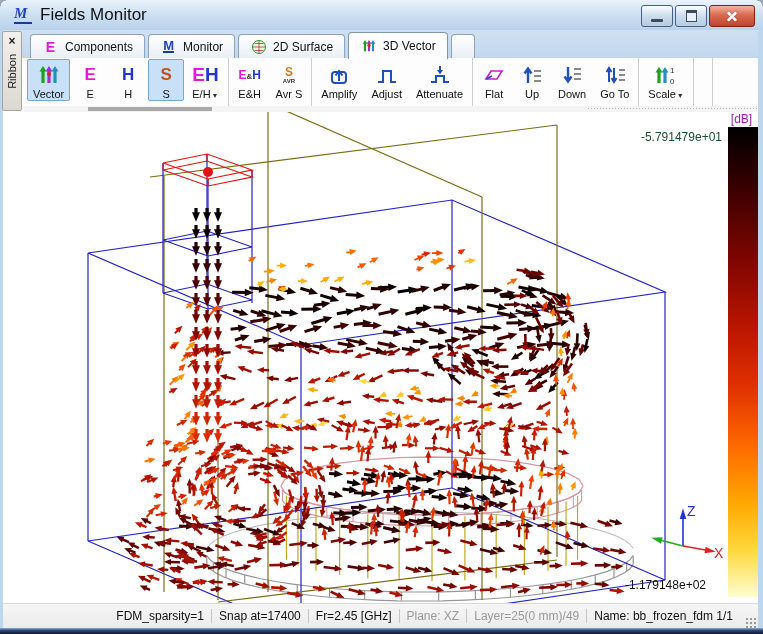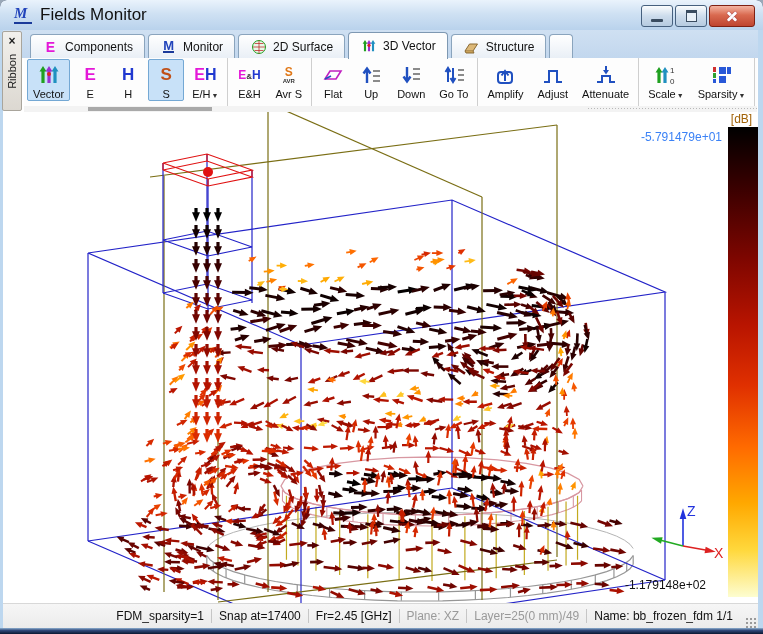--- a/index.html
+++ b/index.html
@@ -48,22 +48,22 @@
   .tb-label{font-size:11px;color:#111;display:flex;align-items:center;gap:1px;white-space:nowrap;}
   .caret{font-size:7px;color:#333;transform:translateY(1px);}
   .ribbon-scroll{position:absolute;left:24px;top:106px;right:6px;height:6px;background:#f3f3f3;}
   .ribbon-thumb{position:absolute;left:64px;top:1px;width:124px;height:4px;background:#a9a9a9;}
   .ribbon-hatch{position:absolute;right:0;top:1px;width:170px;height:4px;
       background-image:radial-gradient(#b9b9b9 1px,transparent 1px);background-size:3px 3px;}
   
   .viewport{position:absolute;left:3px;top:112px;width:755px;height:491px;background:#ffffff;overflow:hidden;}
   .scene{position:absolute;left:0;top:0;}
   .colorbar{position:absolute;left:725px;top:15px;width:30px;height:470px;}
-  .cb-unit{position:absolute;left:722px;top:0;width:33px;text-align:center;font-size:12px;color:#a16207;}
-  .cb-max{position:absolute;right:36px;top:18px;font-size:12px;color:#3b82f6;}
+  .cb-unit{position:absolute;left:722px;top:0;width:33px;text-align:center;font-size:12px;color:#a21caf;}
+  .cb-max{position:absolute;right:36px;top:18px;font-size:12px;color:#14532d;}
   .cb-min{position:absolute;right:52px;top:466px;font-size:12px;color:#111;}
   
   .statusbar{position:absolute;left:3px;right:5px;bottom:6px;height:25px;background:linear-gradient(#f6f6f6,#ebebeb);
       border-top:1px solid #d8d8d8;display:flex;justify-content:flex-end;align-items:center;font-size:12px;box-sizing:border-box;margin-top:24px;}
   .seg{padding:0 7px;border-left:1px solid #c6c6c6;color:#111;white-space:nowrap;}
   .seg:first-child{border-left:none;}
   .seg.muted{color:#9a9a9a;}
   .grip{width:12px;height:12px;margin:0 2px 0 4px;align-self:flex-end;
       background-image:radial-gradient(#9a9a9a 1px,transparent 1.2px);background-size:4px 4px;background-position:1px 1px;}
 </style>
@@ -115,29 +115,20 @@
         <span class="ticon">
           <svg width="16" height="16" viewBox="0 0 24 24">
             <path d="M6 3 L9.5 8.5 H7.6 V20 H4.4 V8.5 H2.5 Z" fill="#20a020"></path>
             <path d="M12 3 L15.5 8.5 H13.6 V20 H10.4 V8.5 H8.5 Z" fill="#9a30d0"></path>
             <path d="M18 3 L21.5 8.5 H19.6 V20 H16.4 V8.5 H14.5 Z" fill="#2090c0"></path>
             <circle cx="12" cy="11" r="2.4" fill="#e02020"></circle>
           </svg>
         </span>
         <span>3D Vector</span>
       </div>
-      <div class="tab">
-        <span class="ticon">
-          <svg width="16" height="16">
-            <path d="M2 12 l4.5 -7 h8 l-4.5 7 z" fill="#dcb878" stroke="#8a6a34"></path>
-            <path d="M2 12 l1 2 h8 l-1 -2" fill="#c8a058" stroke="#8a6a34"></path>
-          </svg>
-        </span>
-        <span>Structure</span>
-      </div>
       <div class="tab"></div>
     </div>
 
   <div class="ribbon-strip">
     <span class="ribbon-x">×</span>
     <span class="ribbon-vtext">Ribbon</span>
   </div>
 
   <div class="toolbar">
       <div class="tb-group">
@@ -173,21 +164,21 @@
         <div class="tb-btn active">
           <div class="tb-icon">
             <span style="color:#c05018;font-weight:bold;font-size:17px">S</span>
           </div>
           <div class="tb-label">
             <span>S</span>
           </div>
         </div>
         <div class="tb-btn">
           <div class="tb-icon">
-            <span style="font-weight:bold;font-size:16px"><span style="color:#e418d8">E</span><span style="color:#2038d0">H</span></span>
+            <span style="font-weight:bold;font-size:19px"><span style="color:#e418d8">E</span><span style="color:#2038d0">H</span></span>
           </div>
           <div class="tb-label">
             <span>E/H</span>
             <span class="caret">▼</span>
           </div>
         </div>
       </div>
       <div class="tb-group">
         <div class="tb-btn">
           <div class="tb-icon">
@@ -199,67 +190,20 @@
         </div>
         <div class="tb-btn">
           <div class="tb-icon">
             <span style="display:inline-flex;flex-direction:column;align-items:center;line-height:1">
               <b style="color:#e07818;font-size:12px">S</b>
               <b style="font-size:6px;color:#333">AVR</b>
             </span>
           </div>
           <div class="tb-label">
             <span>Avr S</span>
-          </div>
-        </div>
-      </div>
-      <div class="tb-group">
-        <div class="tb-btn">
-          <div class="tb-icon">
-            <svg width="24" height="24" viewBox="0 0 24 24">
-              <path d="M4 16 l5 -8 h11 l-5 8 z" fill="none" stroke="#c020c0" stroke-width="1.6"></path>
-              <path d="M4 16 l6 -3" stroke="#2050c0" stroke-width="1.6"></path>
-            </svg>
-          </div>
-          <div class="tb-label">
-            <span>Flat</span>
-          </div>
-        </div>
-        <div class="tb-btn">
-          <div class="tb-icon">
-            <svg width="24" height="24" viewBox="0 0 24 24">
-              <path d="M8 20 V6 M4.5 10.5 L8 5.5 11.5 10.5" fill="none" stroke="#2050c0" stroke-width="2.4"></path>
-              <path d="M14 8 h7 M14 13 h7 M14 18 h7" stroke="#666" stroke-width="1.6"></path>
-            </svg>
-          </div>
-          <div class="tb-label">
-            <span>Up</span>
-          </div>
-        </div>
-        <div class="tb-btn">
-          <div class="tb-icon">
-            <svg width="24" height="24" viewBox="0 0 24 24">
-              <path d="M8 4 V18 M4.5 13.5 L8 18.5 11.5 13.5" fill="none" stroke="#2050c0" stroke-width="2.4"></path>
-              <path d="M14 6 h7 M14 11 h7 M14 16 h7" stroke="#666" stroke-width="1.6"></path>
-            </svg>
-          </div>
-          <div class="tb-label">
-            <span>Down</span>
-          </div>
-        </div>
-        <div class="tb-btn">
-          <div class="tb-icon">
-            <svg width="24" height="24" viewBox="0 0 24 24">
-              <path d="M6 19 V5 M3.5 9 L6 5 8.5 9" fill="none" stroke="#2050c0" stroke-width="2"></path>
-              <path d="M11 5 v14 M8.5 15 L11 19 13.5 15" fill="none" stroke="#2050c0" stroke-width="2"></path>
-              <path d="M16 7 h6 M16 12 h6 M16 17 h6" stroke="#666" stroke-width="1.5"></path>
-            </svg>
-          </div>
-          <div class="tb-label">
-            <span>Go To</span>
           </div>
         </div>
       </div>
       <div class="tb-group">
         <div class="tb-btn">
           <div class="tb-icon">
             <svg width="24" height="24" viewBox="0 0 24 24">
               <g fill="none" stroke="#2050c0" stroke-width="2">
                 <rect x="5" y="9" width="14" height="11" rx="3"></rect>
                 <path d="M12 18 V9"></path>
@@ -291,44 +235,75 @@
           </div>
           <div class="tb-label">
             <span>Attenuate</span>
           </div>
         </div>
       </div>
       <div class="tb-group">
         <div class="tb-btn">
           <div class="tb-icon">
             <svg width="24" height="24" viewBox="0 0 24 24">
+              <path d="M4 16 l5 -8 h11 l-5 8 z" fill="none" stroke="#c020c0" stroke-width="1.6"></path>
+              <path d="M4 16 l6 -3" stroke="#2050c0" stroke-width="1.6"></path>
+            </svg>
+          </div>
+          <div class="tb-label">
+            <span>Flat</span>
+          </div>
+        </div>
+        <div class="tb-btn">
+          <div class="tb-icon">
+            <svg width="24" height="24" viewBox="0 0 24 24">
+              <path d="M8 20 V6 M4.5 10.5 L8 5.5 11.5 10.5" fill="none" stroke="#2050c0" stroke-width="2.4"></path>
+              <path d="M14 8 h7 M14 13 h7 M14 18 h7" stroke="#666" stroke-width="1.6"></path>
+            </svg>
+          </div>
+          <div class="tb-label">
+            <span>Up</span>
+          </div>
+        </div>
+        <div class="tb-btn">
+          <div class="tb-icon">
+            <svg width="24" height="24" viewBox="0 0 24 24">
+              <path d="M8 4 V18 M4.5 13.5 L8 18.5 11.5 13.5" fill="none" stroke="#2050c0" stroke-width="2.4"></path>
+              <path d="M14 6 h7 M14 11 h7 M14 16 h7" stroke="#666" stroke-width="1.6"></path>
+            </svg>
+          </div>
+          <div class="tb-label">
+            <span>Down</span>
+          </div>
+        </div>
+        <div class="tb-btn">
+          <div class="tb-icon">
+            <svg width="24" height="24" viewBox="0 0 24 24">
+              <path d="M6 19 V5 M3.5 9 L6 5 8.5 9" fill="none" stroke="#2050c0" stroke-width="2"></path>
+              <path d="M11 5 v14 M8.5 15 L11 19 13.5 15" fill="none" stroke="#2050c0" stroke-width="2"></path>
+              <path d="M16 7 h6 M16 12 h6 M16 17 h6" stroke="#666" stroke-width="1.5"></path>
+            </svg>
+          </div>
+          <div class="tb-label">
+            <span>Go To</span>
+          </div>
+        </div>
+      </div>
+      <div class="tb-group">
+        <div class="tb-btn">
+          <div class="tb-icon">
+            <svg width="24" height="24" viewBox="0 0 24 24">
               <path d="M5 4 L8.5 9.5 H6.6 V20 H3.4 V9.5 H1.5 Z" fill="#20a020"></path>
               <path d="M11 4 L14.5 9.5 H12.6 V20 H9.4 V9.5 H7.5 Z" fill="#2090c0"></path>
               <text x="16" y="10" font-size="8" fill="#333">1</text>
               <text x="16" y="21" font-size="8" fill="#333">0</text>
             </svg>
           </div>
           <div class="tb-label">
             <span>Scale</span>
-            <span class="caret">▼</span>
-          </div>
-        </div>
-        <div class="tb-btn">
-          <div class="tb-icon">
-            <svg width="24" height="24" viewBox="0 0 24 24">
-              <rect x="3" y="4" width="3" height="5" fill="#d03030"></rect>
-              <rect x="3" y="10" width="3" height="5" fill="#30a030"></rect>
-              <rect x="3" y="16" width="3" height="4" fill="#2858d8"></rect>
-              <rect x="9" y="4" width="7" height="7" fill="#2858d8"></rect>
-              <rect x="9" y="13" width="7" height="7" fill="#2858d8"></rect>
-              <rect x="17" y="4" width="4" height="7" fill="#2858d8"></rect>
-            </svg>
-          </div>
-          <div class="tb-label">
-            <span>Sparsity</span>
             <span class="caret">▼</span>
           </div>
         </div>
       </div>
       <div class="tb-group">
         <div class="tb-btn"></div>
       </div>
     </div>
   <div class="ribbon-scroll">
     <div class="ribbon-thumb"></div>

